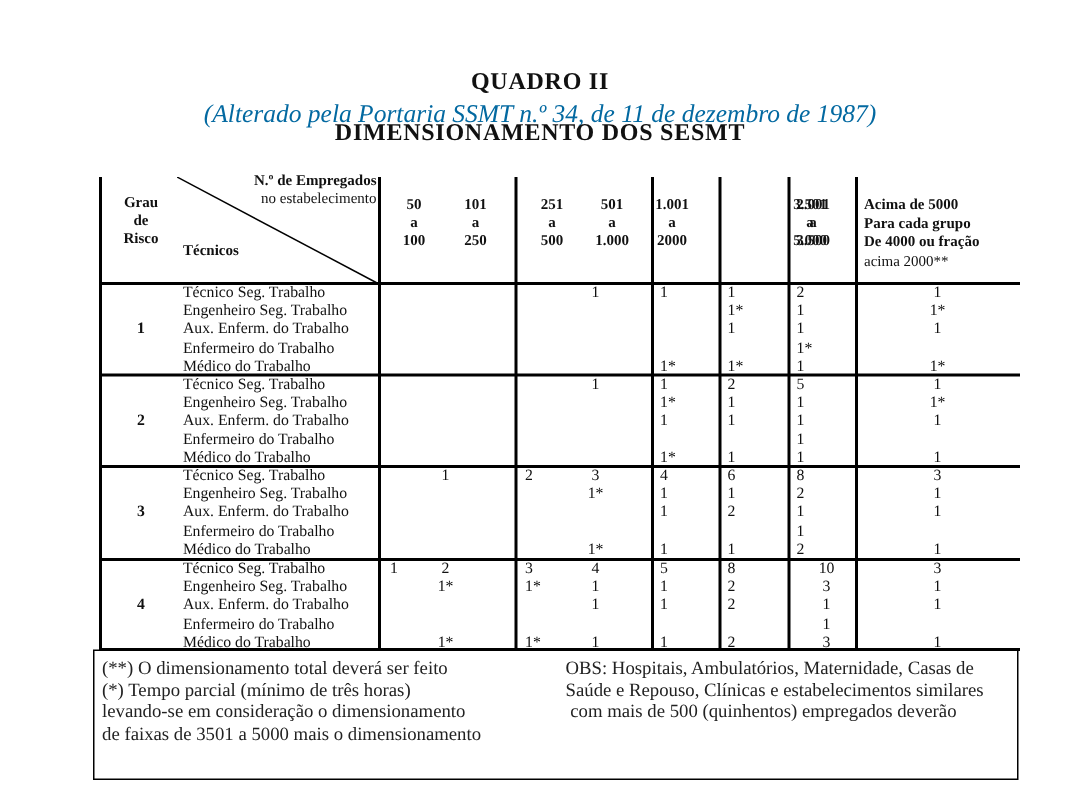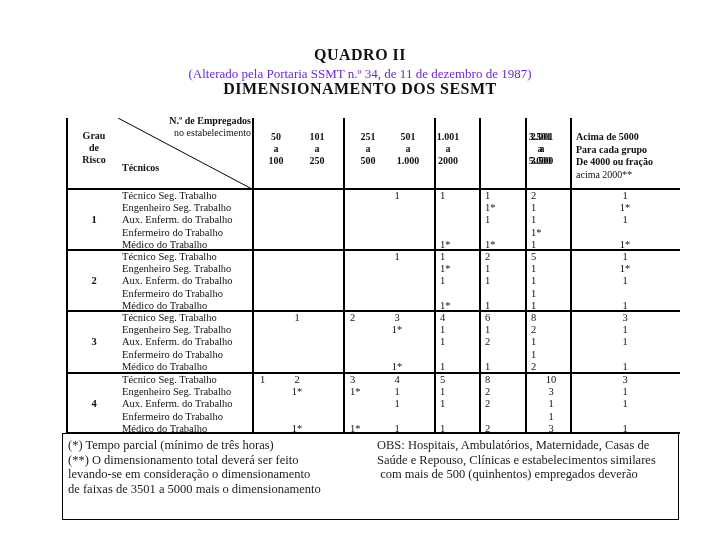--- a/index.html
+++ b/index.html
@@ -1,20 +1,20 @@
 <!DOCTYPE html>
 <html><head>
 <meta charset="utf-8">
 <style>
   html, body { margin:0; padding:0; }
   body { width:720px; height:540px; background:#ffffff; position:relative; overflow:hidden;
          font-family:"Liberation Serif", "DejaVu Serif", serif; color:#111; }
   .title { position:absolute; left:0; width:720px; text-align:center; }
   #t1 { top:46px; font-size:16px; font-weight:bold; letter-spacing:0.5px; }
-  #t2 { top:66px; font-size:13px; color:#6d28d9; }
+  #t2 { top:66px; font-size:17px; font-style:italic; color:#0369a1; }
   #t3 { top:80px; font-size:16px; font-weight:bold; letter-spacing:0.5px; }
 
   .vline { position:absolute; width:1.5px; background:#000; }
   .hline { position:absolute; height:1.5px; background:#000; }
 
   .cell { position:absolute; font-size:10.5px; line-height:12.2px; }
   .hdr { font-weight:bold; text-align:center; font-size:10px; line-height:12px; }
   .grau { font-weight:bold; text-align:center; }
   .vals { position:absolute; font-size:10.5px; line-height:12.2px; white-space:pre; }
   .vals div { height:12.2px; }
@@ -142,22 +142,22 @@
       <div class="vals" style="left: 372px; width: 50px; text-align: center; top: 374px;"><div>4</div><div>1</div><div>1</div><div></div><div>1</div></div>
       <div class="vals" style="left: 440px; width: 40px; text-align: left; top: 374px;"><div>5</div><div>1</div><div>1</div><div></div><div>1</div></div>
       <div class="vals" style="left: 485px; width: 40px; text-align: left; top: 374px;"><div>8</div><div>2</div><div>2</div><div></div><div>2</div></div>
       <div class="vals" style="left: 531px; width: 40px; text-align: center; top: 374px;"><div>10</div><div>3</div><div>1</div><div>1</div><div>3</div></div>
       <div class="vals" style="left: 575px; width: 100px; text-align: center; top: 374px;"><div>3</div><div>1</div><div>1</div><div></div><div>1</div></div>
     </div>
 </div>
 
 <div id="notes-box">
   <div class="note" style="left:5px; top:4px;">
+    <div>(**)  O dimensionamento total deverá ser feito</div>
     <div>(*)   Tempo parcial (mínimo de três horas)</div>
-    <div>(**)  O dimensionamento total deverá ser feito</div>
     <div>levando-se em consideração o dimensionamento</div>
     <div>de faixas de 3501 a 5000 mais o dimensionamento</div>
   </div>
   <div class="note" style="left:314px; top:4px;">
     <div>OBS: Hospitais, Ambulatórios, Maternidade, Casas de</div>
     <div>Saúde e Repouso, Clínicas e estabelecimentos similares</div>
     <div style="white-space:pre;"> com mais de 500 (quinhentos) empregados deverão</div>
   </div>
 </div>
 

